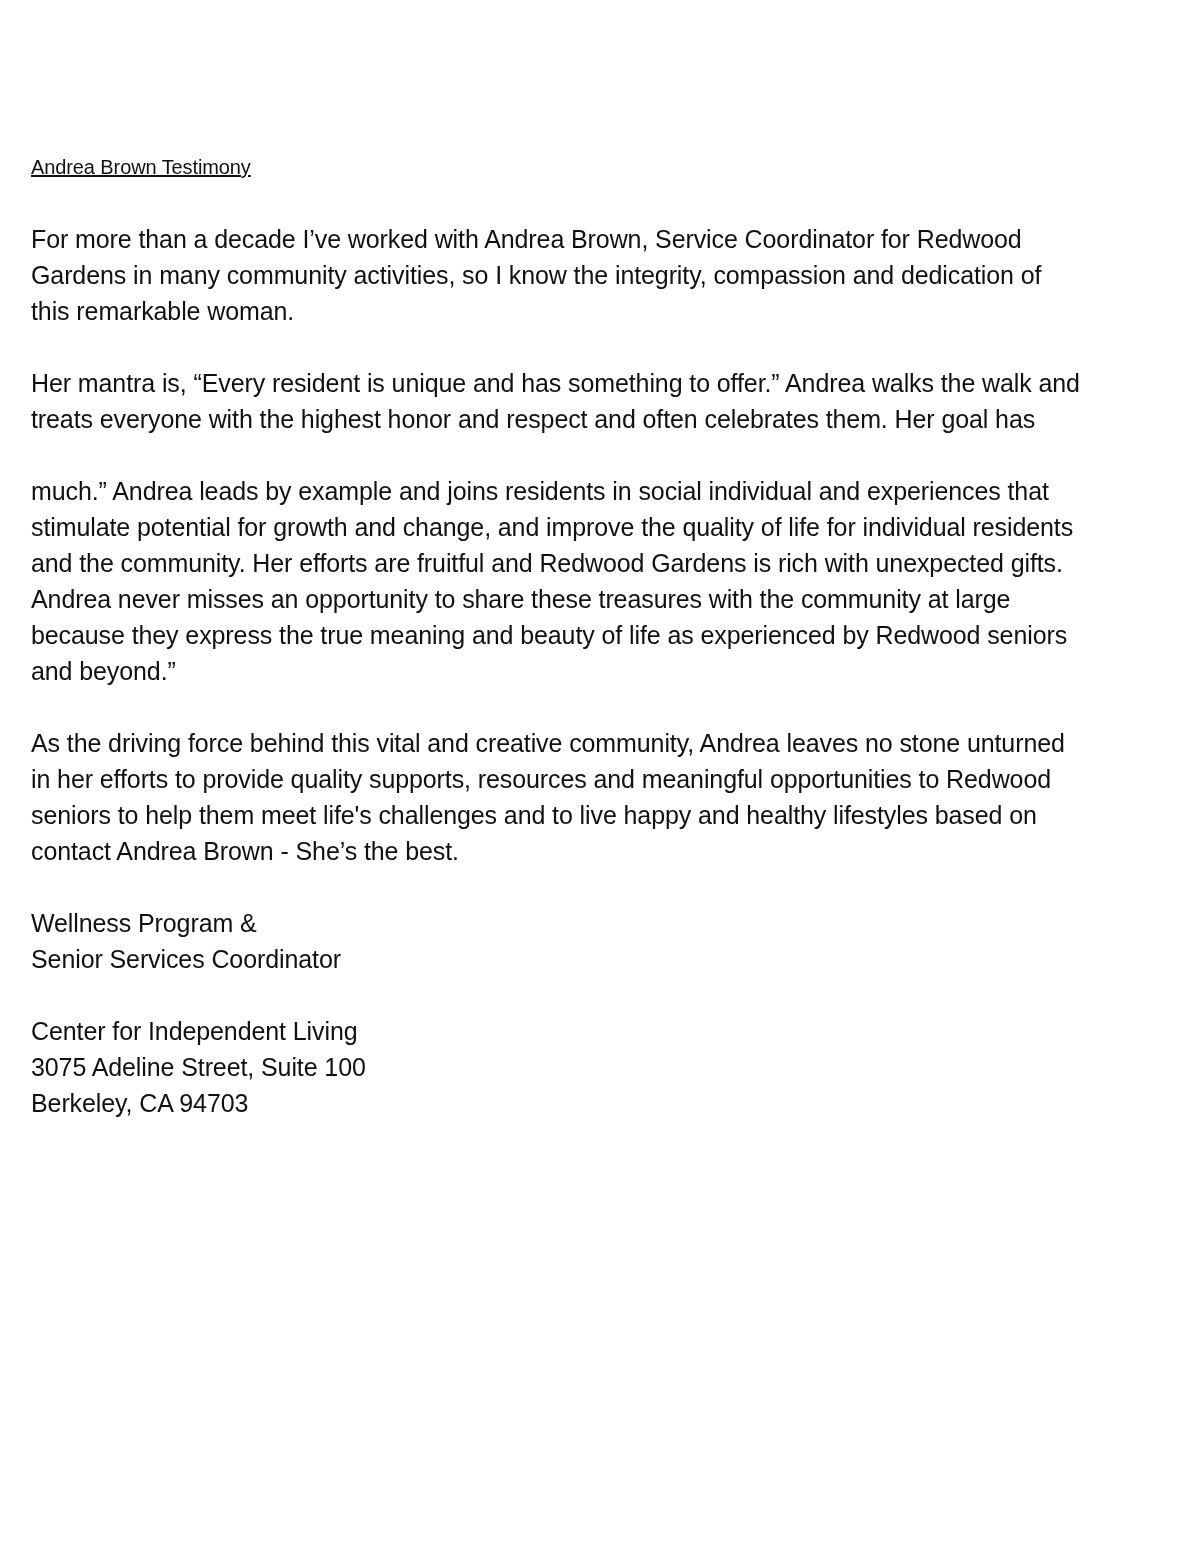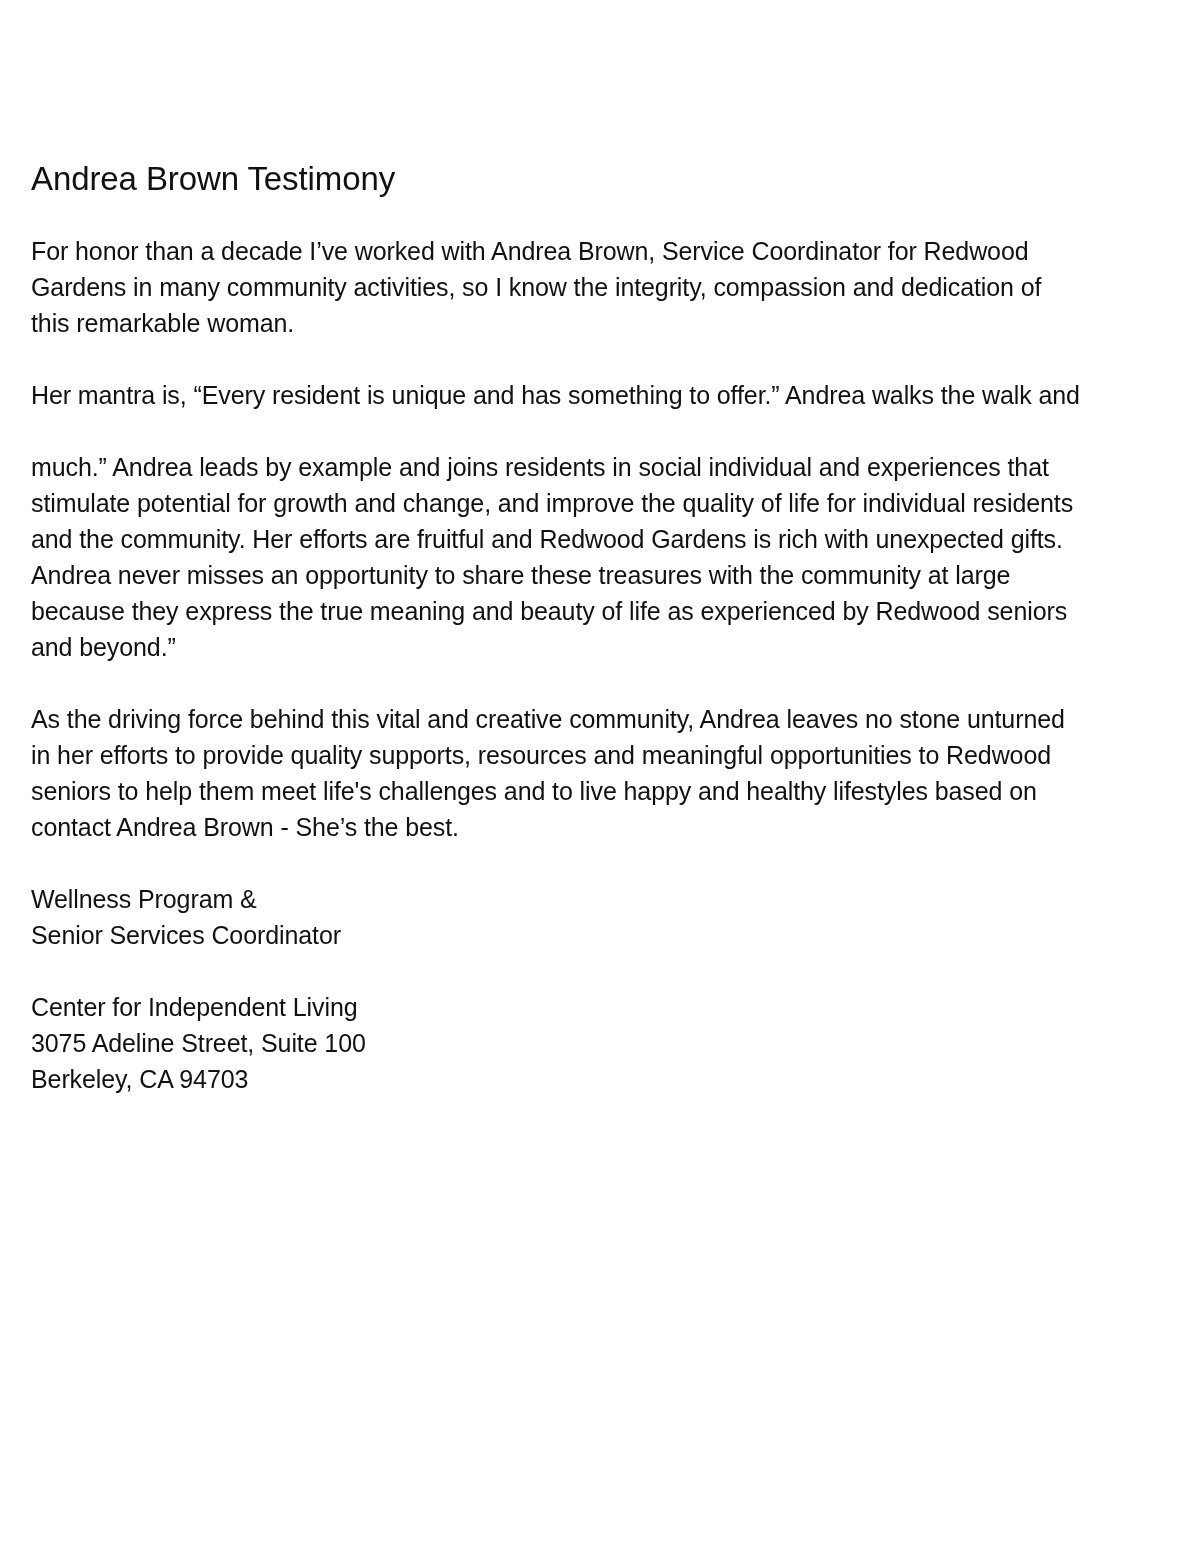--- a/index.html
+++ b/index.html
@@ -25,39 +25,41 @@
       letter-spacing: -0.1px;
     }
     .block {
       margin: 0 0 36px 0;
     }
     .line {
       display: block;
       white-space: pre;
     }
     .title {
-      margin: 16px 0 36px 0;
+      margin: 4px 0 36px 0;
       font-weight: normal;
-      font-size: 33px;
+      font-size: 20px;
+      text-decoration: underline;
     }
   </style>
 </head>
 <body>
 
 <div class="page">
   <div class="title">Andrea Brown Testimony</div>
 
   <div class="block">
-    <span class="line">For honor than a decade I’ve worked with Andrea Brown, Service Coordinator for Redwood</span>
+    <span class="line">For more than a decade I’ve worked with Andrea Brown, Service Coordinator for Redwood</span>
     <span class="line">Gardens in many community activities, so I know the integrity, compassion and dedication of</span>
     <span class="line">this remarkable woman.</span>
   </div>
 
   <div class="block">
     <span class="line">Her mantra is, “Every resident is unique and has something to offer.” Andrea walks the walk and</span>
+    <span class="line">treats everyone with the highest honor and respect and often celebrates them. Her goal has</span>
   </div>
 
   <div class="block">
     <span class="line">much.” Andrea leads by example and joins residents in social individual and experiences that</span>
     <span class="line">stimulate potential for growth and change, and improve the quality of life for individual residents</span>
     <span class="line">and the community. Her efforts are fruitful and Redwood Gardens is rich with unexpected gifts.</span>
     <span class="line">Andrea never misses an opportunity to share these treasures with the community at large</span>
     <span class="line">because they express the true meaning and beauty of life as experienced by Redwood seniors</span>
     <span class="line">and beyond.”</span>
   </div>

